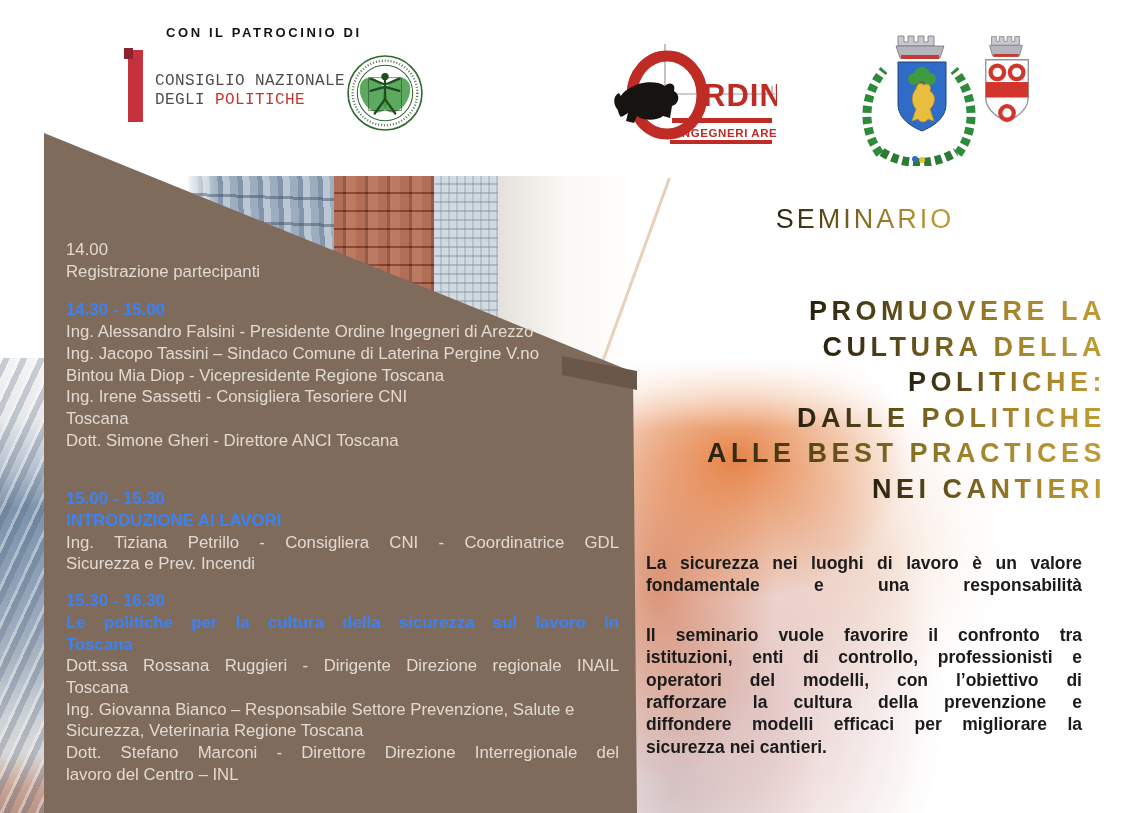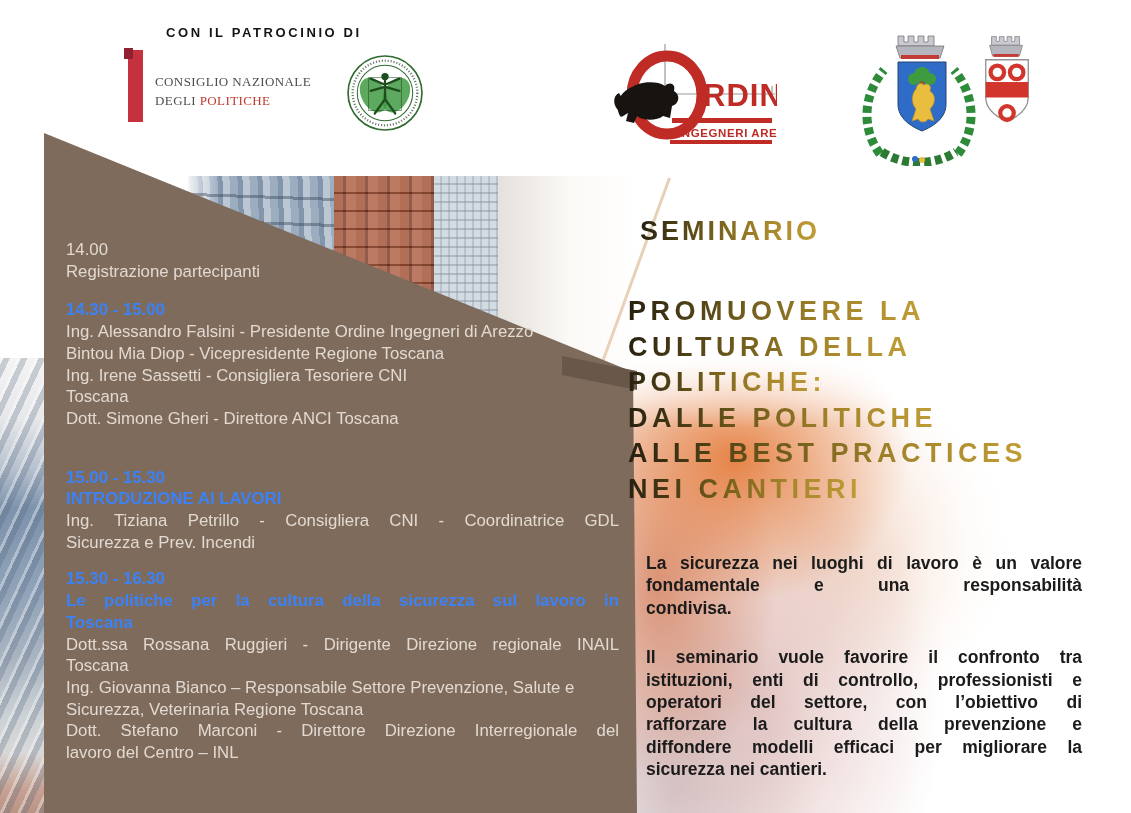--- a/index.html
+++ b/index.html
@@ -48,35 +48,35 @@
   .brown-panel{position:absolute;inset:0;background:#7e6b5c;
     clip-path:polygon(44px 133px,633px 372px,637px 813px,44px 813px);}
   .brown-fold{position:absolute;inset:0;background:#69584a;
     clip-path:polygon(562px 356px,637px 371px,637px 390px,562px 375px);}
 
   
   .patronage{position:absolute;left:126px;top:25px;font-size:13px;font-weight:700;
     letter-spacing:2.6px;color:#141414;margin-left:40px;}
   .cni-bar{position:absolute;left:128px;top:50px;width:15px;height:72px;background:#c5313c;}
   .cni-bar:before{content:"";position:absolute;left:-4px;top:-2px;width:9px;height:11px;background:#8e2230;}
-  .cni-text{position:absolute;left:155px;top:72px;font-family:Liberation Serif, serif;
-    font-size:13px;line-height:19px;color:#4d4d4d;letter-spacing:.4px;}
+  .cni-text{position:absolute;left:155px;top:72px;font-family:Liberation Mono, monospace;
+    font-size:16px;line-height:19px;color:#4d4d4d;letter-spacing:.4px;}
   .cni-red{color:#c0392f;}
 
   .seal{position:absolute;left:346px;top:54px;}
   .ordine-logo{position:absolute;left:612px;top:42px;}
   .crest-left{position:absolute;left:860px;top:28px;}
   .crest-right{position:absolute;left:978px;top:30px;}
 
   
   .grad{background:linear-gradient(92deg,#262010 0%,#6e5a1b 38%,#a5852b 68%,#c19d36 100%);
     -webkit-background-clip:text;background-clip:text;color:transparent;display:inline-block;}
-  .kicker{position:absolute;left:640px;top:216px;width:450px;
-    font-size:27px;font-weight:700;letter-spacing:3px;}
-  .main-title{position:absolute;left:628px;top:294px;width:478px;text-align:left;
+  .kicker{position:absolute;left:640px;top:204px;width:450px;text-align:center;
+    font-size:27px;font-weight:400;letter-spacing:3px;}
+  .main-title{position:absolute;left:628px;top:294px;width:478px;text-align:right;
     font-size:27px;font-weight:700;letter-spacing:4.5px;line-height:35.5px;}
   .intro{position:absolute;left:646px;top:552px;width:436px;color:#1b1b1b;
     font-size:17.5px;font-weight:700;line-height:22.4px;}
   .body-line{white-space:normal;}
   .p-gap{margin-top:27px;}
   .jl{text-align:justify;text-align-last:justify;}
 
   
   .schedule{position:absolute;left:66px;top:239px;width:553px;
     font-size:16.8px;line-height:21.7px;color:#e2d9d1;}
@@ -174,40 +174,40 @@
     <div><span class="grad">POLITICHE:</span></div>
     <div><span class="grad">DALLE POLITICHE</span></div>
     <div><span class="grad">ALLE BEST PRACTICES</span></div>
     <div><span class="grad">NEI CANTIERI</span></div>
   </div>
 
   <div class="intro">
     <div>
       <div class="body-line jl">La sicurezza nei luoghi di lavoro è un valore</div>
       <div class="body-line jl">fondamentale e una responsabilità</div>
-      <div class="body-line">condivisa.</div>
     </div>
     <div class="p-gap">
       <div class="body-line jl"> Il seminario vuole favorire il confronto tra</div>
       <div class="body-line jl">istituzioni, enti di controllo, professionisti e</div>
-      <div class="body-line jl">operatori del settore, con l’obiettivo di</div>
+      <div class="body-line jl">operatori del modelli, con l’obiettivo di</div>
       <div class="body-line jl">rafforzare la cultura della prevenzione e</div>
       <div class="body-line jl">diffondere modelli efficaci per migliorare la</div>
       <div class="body-line">sicurezza nei cantieri.</div>
     </div>
   </div>
 
   <div class="schedule">
     <div>
       <p>14.00</p>
       <p>Registrazione partecipanti</p>
     </div>
     <div class="blk-gap-1">
       <p class="b">14.30 - 15.00</p>
       <p>Ing. Alessandro Falsini - Presidente Ordine Ingegneri di Arezzo</p>
+      <p>Ing. Jacopo Tassini – Sindaco  Comune di Laterina Pergine V.no</p>
       <p>Bintou Mia Diop - Vicepresidente Regione Toscana</p>
       <p>Ing. Irene Sassetti - Consigliera  Tesoriere CNI</p>
       <p>Toscana</p>
       <p>Dott. Simone Gheri  - Direttore ANCI Toscana</p>
     </div>
     <div class="blk-gap-2">
       <p class="b">15.00 - 15.30</p>
       <p class="b">INTRODUZIONE AI LAVORI</p>
       <p class="jl">Ing. Tiziana Petrillo - Consigliera CNI - Coordinatrice GDL</p>
       <p>Sicurezza e Prev. Incendi</p>

